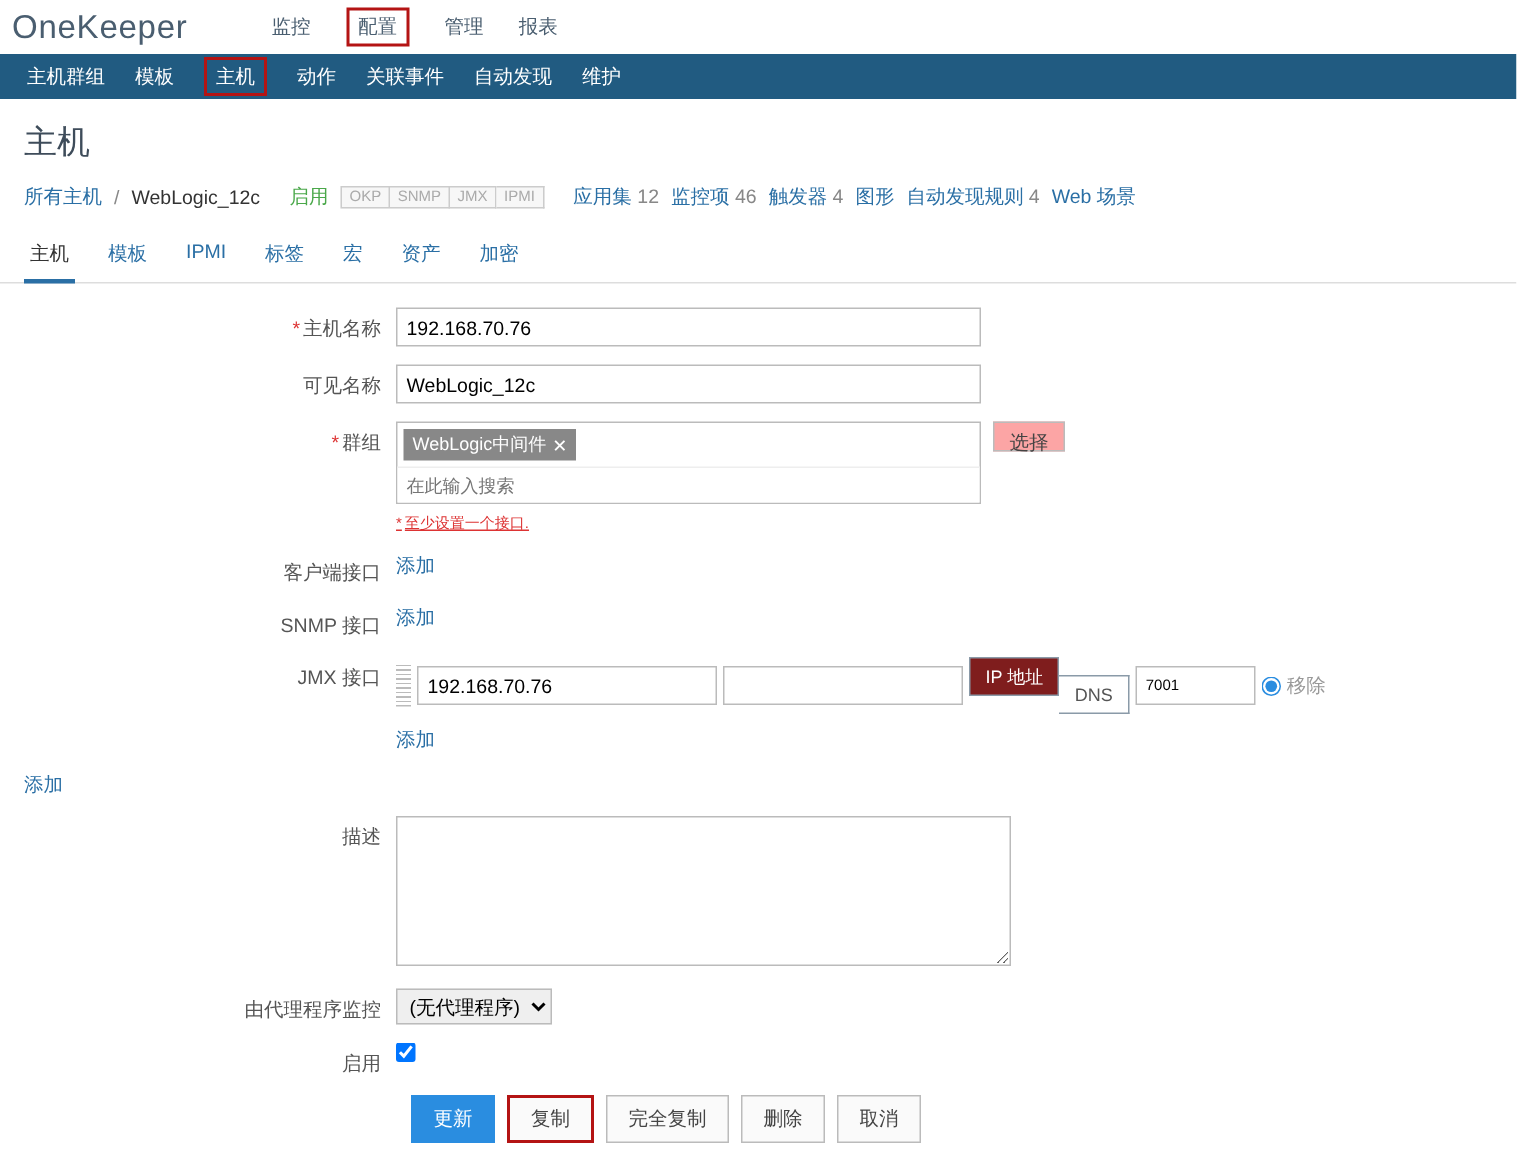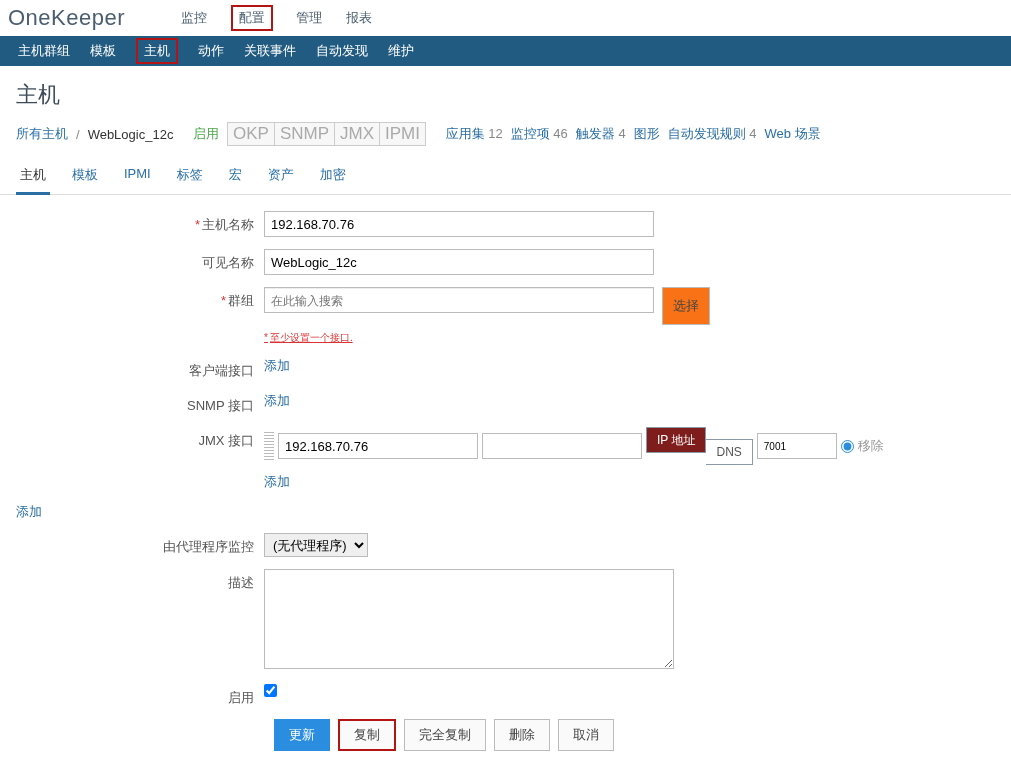--- a/index.html
+++ b/index.html
@@ -14,21 +14,21 @@
 .subbar a { color: #fff; text-decoration: none; margin: 0 10px; font-size: 13px; display: inline-block; line-height: 26px; }
 .subbar a.outlined { border: 2px solid #b41414; padding: 0 6px; line-height: 22px; }
 
 .page-title { font-size: 22px; color: #3e4c5a; padding: 14px 16px 6px; font-weight: 400; }
 
 .crumb-row { padding: 6px 16px; display: flex; align-items: center; gap: 8px; flex-wrap: wrap; }
 .crumb-row .link { color: #2a6fa5; text-decoration: none; cursor: pointer; }
 .crumb-row .sep { color: #888; }
 .crumb-row .enabled { color: #4aa84a; }
 .tag-group { display: inline-flex; }
-.tag-group span { border: 1px solid #ccc; border-left: none; padding: 1px 5px; color: #aaa; font-size: 17px; background: #f7f7f7; }
+.tag-group span { border: 1px solid #ccc; border-left: none; padding: 1px 5px; color: #aaa; font-size: 10px; background: #f7f7f7; }
 .tag-group span:first-child { border-left: 1px solid #ccc; }
 .crumb-metric { color: #2a6fa5; cursor: pointer; }
 .crumb-metric .num { color: #888; }
 
 .tabrow { border-bottom: 1px solid #ddd; padding: 0 16px; margin-top: 6px; display: flex; gap: 18px; }
 .tabrow a { color: #2a6fa5; text-decoration: none; padding: 8px 4px; font-size: 13px; display: inline-block; cursor: pointer; }
 .tabrow a.active { color: #333; border-bottom: 3px solid #2a6fa5; margin-bottom: -1px; }
 
 .form { padding: 16px 16px 30px; }
 .form-row { display: flex; align-items: flex-start; margin-bottom: 12px; }
@@ -37,21 +37,21 @@
 .form-field { flex: 1; max-width: 700px; }
 
 input[type=text] { width: 390px; height: 26px; padding: 3px 6px; border: 1px solid #bbb; font-size: 13px; }
 textarea { width: 410px; height: 100px; padding: 4px 6px; border: 1px solid #bbb; font-size: 13px; resize: both; }
 
 .gbox { display: flex; gap: 8px; align-items: flex-start; }
 .gbox-inner { border: 1px solid #bbb; width: 390px; }
 .gchip-row { padding: 4px; }
 .gchip { background: #888; color: #fff; padding: 2px 6px; font-size: 12px; display: inline-flex; align-items: center; gap: 4px; }
 .gsearch { border: none; border-top: 1px solid #eee; width: 100%; color: #999; padding: 4px 6px; height: 24px; font-size: 12px; outline: none; }
-.selbtn { border: 1px solid #bbb; background: #f97316; padding: 4px 10px; cursor: pointer; font-size: 13px; color: #444; height: 38px; }
+.selbtn { border: 1px solid #bbb; background: #fca5a5; padding: 4px 10px; cursor: pointer; font-size: 13px; color: #444; height: 20px; }
 
 .note { color: #d33; font-size: 10px; margin-top: 6px; text-decoration: underline; }
 .iface-header { color: #888; font-size: 12px; padding: 4px 0 8px; }
 .addlink { color: #2a6fa5; cursor: pointer; font-size: 13px; }
 
 .jmx-row { display: flex; align-items: center; gap: 4px; margin-bottom: 8px; }
 .jmx-handle { width: 10px; height: 28px; background: repeating-linear-gradient(0deg,#bbb,#bbb 1px,transparent 1px,transparent 3px); cursor: move; }
 .jmx-ip { width: 200px; height: 26px; border: 1px solid #bbb; padding: 3px 6px; font-size: 13px; }
 .jmx-dns { width: 160px; height: 26px; border: 1px solid #bbb; padding: 3px 6px; font-size: 13px; }
 .ipdns { display: flex; }
@@ -136,20 +136,26 @@
   <div class="form-row">
     <div class="form-label">可见名称</div>
     <div class="form-field"><input type="text" value="WebLogic_12c" style=""></div>
   </div>
 
   <div class="form-row">
     <div class="form-label"><span class="req">*</span><span>群组</span></div>
     <div class="form-field">
       <div class="gbox">
         <div class="gbox-inner">
+          <div class="gchip-row">
+            <span class="gchip">
+                <span>WebLogic中间件</span>
+                <span>✕</span>
+              </span>
+          </div>
           <input class="gsearch" placeholder="在此输入搜索" style="">
         </div>
         <button class="selbtn">选择</button>
       </div>
       <div class="note"><span class="req">*</span><span>至少设置一个接口.</span></div>
     </div>
   </div>
 
   <div class="form-row">
     <div class="form-label">客户端接口</div>
@@ -180,31 +186,31 @@
       </div>
       <a class="addlink">添加</a>
     </div>
   </div>
 
   <div class="form-row">
     <div class="form-field"><a class="addlink">添加</a></div>
   </div>
 
   <div class="form-row">
+    <div class="form-label">描述</div>
+    <div class="form-field"><textarea style=""></textarea></div>
+  </div>
+
+  <div class="form-row">
     <div class="form-label">由代理程序监控</div>
     <div class="form-field">
       <select>
         <option>(无代理程序)</option>
       </select>
     </div>
-  </div>
-
-  <div class="form-row">
-    <div class="form-label">描述</div>
-    <div class="form-field"><textarea style=""></textarea></div>
   </div>
 
   <div class="form-row">
     <div class="form-label">启用</div>
     <div class="form-field"><input type="checkbox" checked="" style=""></div>
   </div>
 
   <div class="btnrow">
     <button class="btn btn-primary">更新</button>
     <button class="btn btn-default btn-outlined">复制</button>

